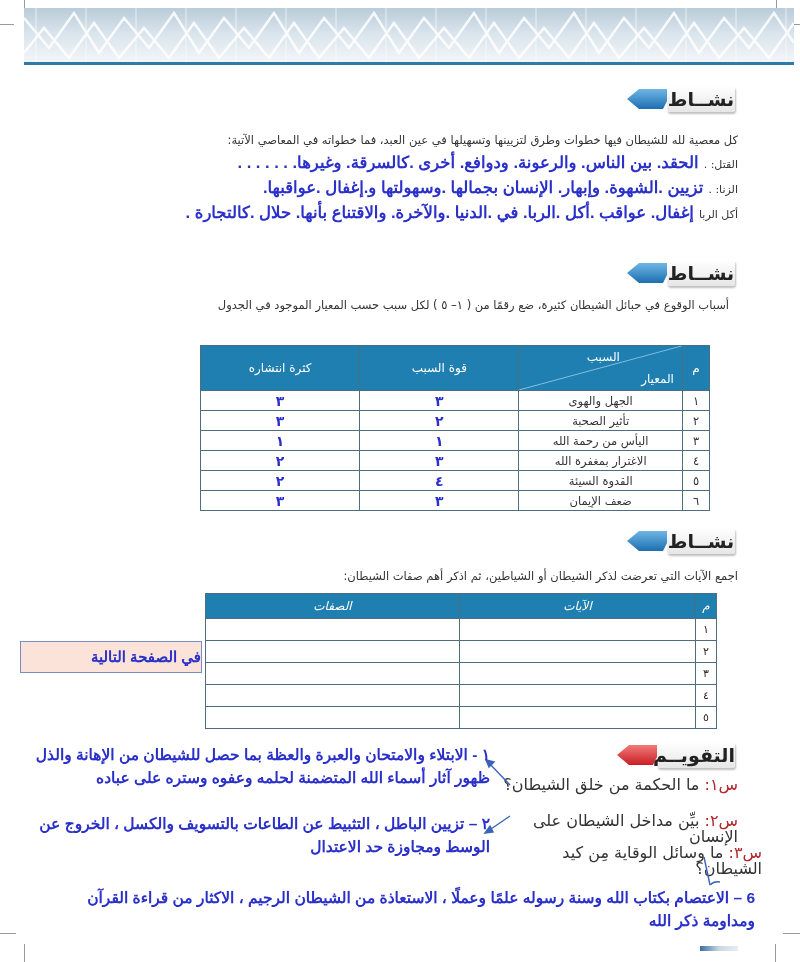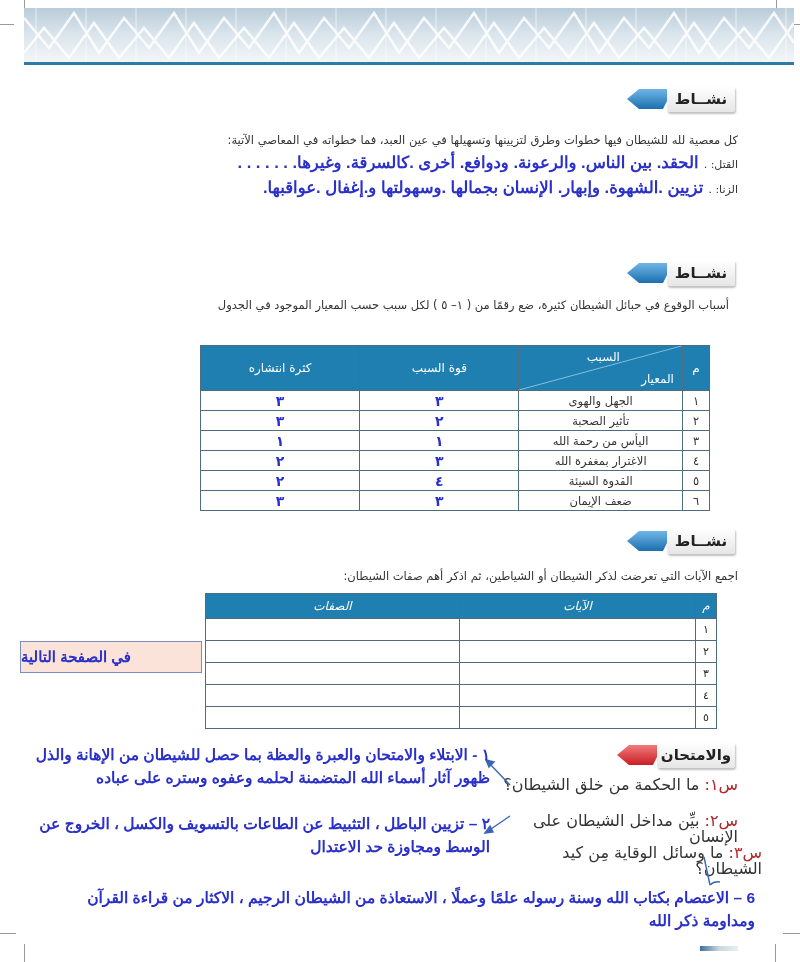--- a/index.html
+++ b/index.html
@@ -27,21 +27,21 @@
   }
 
   
   .tag { position: absolute; height: 26px; }
   .tag .label-box {
     position: absolute; right: 0; top: 0; height: 26px; width: 68px;
     background: linear-gradient(to bottom, #ffffff, #e6e6e6);
     border-radius: 3px;
     box-shadow: 1px 2px 2px rgba(0,0,0,0.25);
     font-family: "DejaVu Sans", sans-serif; font-weight: bold;
-    font-size: 15px; line-height: 26px; text-align: center; color: #222;
+    font-size: 19px; line-height: 26px; text-align: center; color: #222;
     direction: rtl;
   }
   .tag .arrow {
     position: absolute; right: 62px; top: 3px; width: 46px; height: 20px;
   }
 
   .para { font-size: 11.5px; line-height: 19px; color: #333; }
   .blue-ans {
     font-family: "Liberation Sans", sans-serif; font-weight: bold;
     color: #2a30c8; font-size: 16.5px;
@@ -74,21 +74,21 @@
     border: 1.5px solid #4e6e80; height: 24px; padding: 0; font-style: italic;
   }
   .t2 td { border: 1.5px solid #4e6e80; height: 21px; font-size: 11px; text-align: center; padding: 0; }
   .t2 .c-m { width: 20px; }
   .t2 .c-ayat { width: 235px; }
 
   #next-page-box {
     left: 20px; top: 641px; width: 180px; height: 30px;
     background: #fbe3da; border: 1.5px solid #7a8ec2;
     font-family: "Liberation Sans", sans-serif; font-weight: bold;
-    color: #2a30c8; font-size: 15px; line-height: 30px; text-align: left;
+    color: #2a30c8; font-size: 15px; line-height: 30px; text-align: right;
     direction: rtl;
   }
 
   .eval-tag .label-box { width: 78px; }
   .q { font-size: 16px; line-height: 16px; color: #333; }
   .q .qn { color: #b3262a; }
 
   #ans1, #ans2 { width: 470px; line-height: 23px; font-size: 15.5px; }
   #ans3 { width: 720px; line-height: 23px; font-size: 15.5px; }
 
@@ -136,20 +136,24 @@
 <div class="abs rtl para" style="left:60px;top:131px;width:678px;">كل معصية لله للشيطان فيها خطوات وطرق لتزيينها وتسهيلها في عين العبد، فما خطواته في المعاصي الآتية:</div>
 
 <div class="abs rtl" style="left:60px;top:151px;width:678px;line-height:23px;">
   <div>
     <span class="small-lead">القتل: .</span>
     <span class="blue-ans">الحقد. بين الناس. والرعونة. ودوافع. أخرى .كالسرقة. وغيرها. . . . . . .</span>
   </div>
   <div>
     <span class="small-lead">الزنا: .</span>
     <span class="blue-ans">تزيين .الشهوة. وإبهار. الإنسان بجمالها .وسهولتها و.إغفال .عواقبها.</span>
+  </div>
+  <div>
+    <span class="small-lead">أكل الربا</span>
+    <span class="blue-ans">إغفال. عواقب .أكل .الربا. في .الدنيا .والآخرة. والاقتناع بأنها. حلال .كالتجارة .</span>
   </div>
 </div>
 
 <div class="tag" style="left:600px;top:260px;width:135px;">
   <svg class="arrow" viewBox="0 0 46 20">
     <path d="M0,10 L12,0 L46,0 L36,20 L12,20 Z" fill="url(#gb)"></path>
   </svg>
   <div class="label-box">نشــاط</div>
 </div>
 
@@ -263,21 +267,21 @@
 <div class="tag eval-tag" style="left:590px;top:742px;width:145px;">
   <svg class="arrow" style="right:72px;" viewBox="0 0 46 20">
     <defs>
         <linearGradient id="gr" x1="0" y1="0" x2="0" y2="1">
           <stop offset="0" stop-color="#f27b7b"></stop>
           <stop offset="1" stop-color="#c81e24"></stop>
         </linearGradient>
       </defs>
     <path d="M0,10 L12,0 L46,0 L36,20 L12,20 Z" fill="url(#gr)"></path>
   </svg>
-  <div class="label-box">والامتحان</div>
+  <div class="label-box">التقويــم</div>
 </div>
 
 <div class="abs rtl q" style="left:500px;top:777px;width:238px;">
   <span class="qn">س١:</span><span> ما الحكمة من خلق الشيطان؟</span>
 </div>
 <div class="abs rtl q" style="left:500px;top:813px;width:238px;">
   <span class="qn">س٢:</span><span> بيِّن مداخل الشيطان على الإنسان</span>
 </div>
 <div class="abs rtl q" style="left:504px;top:845px;width:258px;">
   <span class="qn">س٣:</span><span> ما وسائل الوقاية مِن كيد الشيطان؟</span>

